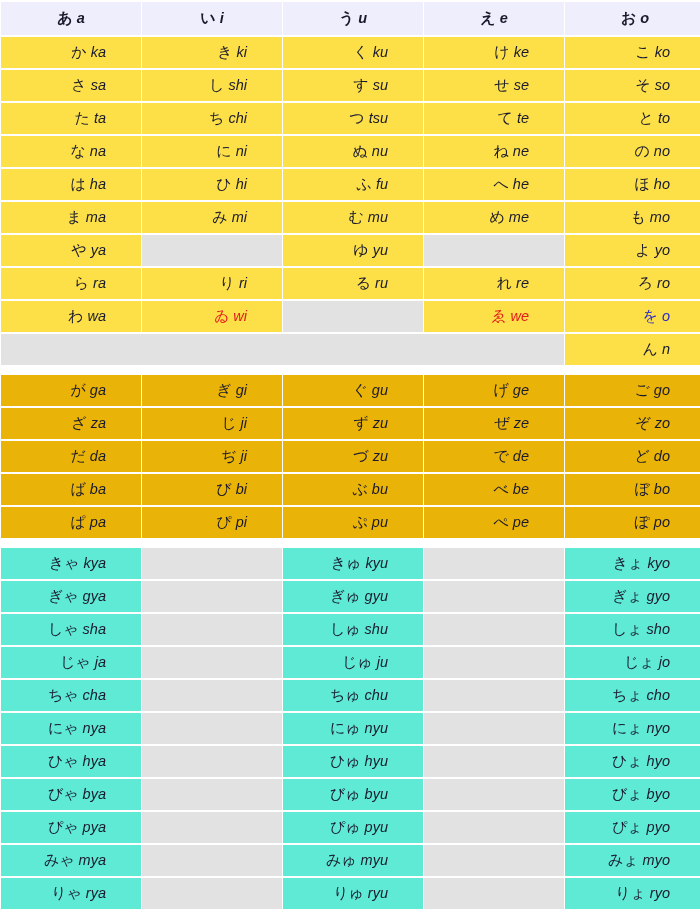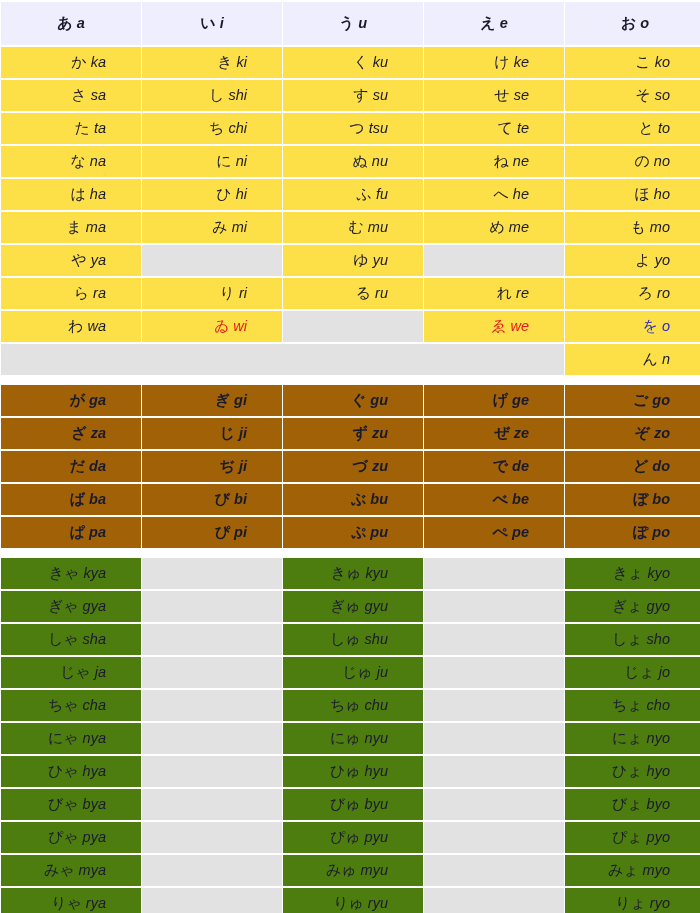--- a/index.html
+++ b/index.html
@@ -34,33 +34,33 @@
     vertical-align: middle;
     overflow: hidden;
   }
 
   
   .kana-table thead th {
     background: #eeeefc;
     text-align: center;
     padding: 0 6px;
     font-weight: bold;
-    height: 43px;
+    height: 33px;
     line-height: 33px;
   }
 
   
   .kana-table tbody td {
     text-align: right;
   }
 
   
   tr.sect-basic  td { background: #fde047; }
-  tr.sect-dakuten td { background: #a16207; font-weight: bold; }
-  tr.sect-yoon   td { background: #4d7c0f; }
+  tr.sect-dakuten td { background: #eab308; }
+  tr.sect-yoon   td { background: #5eead4; }
 
   
   .kana-table td.empty { background: #e2e2e2 !important; }
 
   
   tr.spacer td {
     height: 6px;
     line-height: 6px;
     padding: 0;
     background: #ffffff !important;

